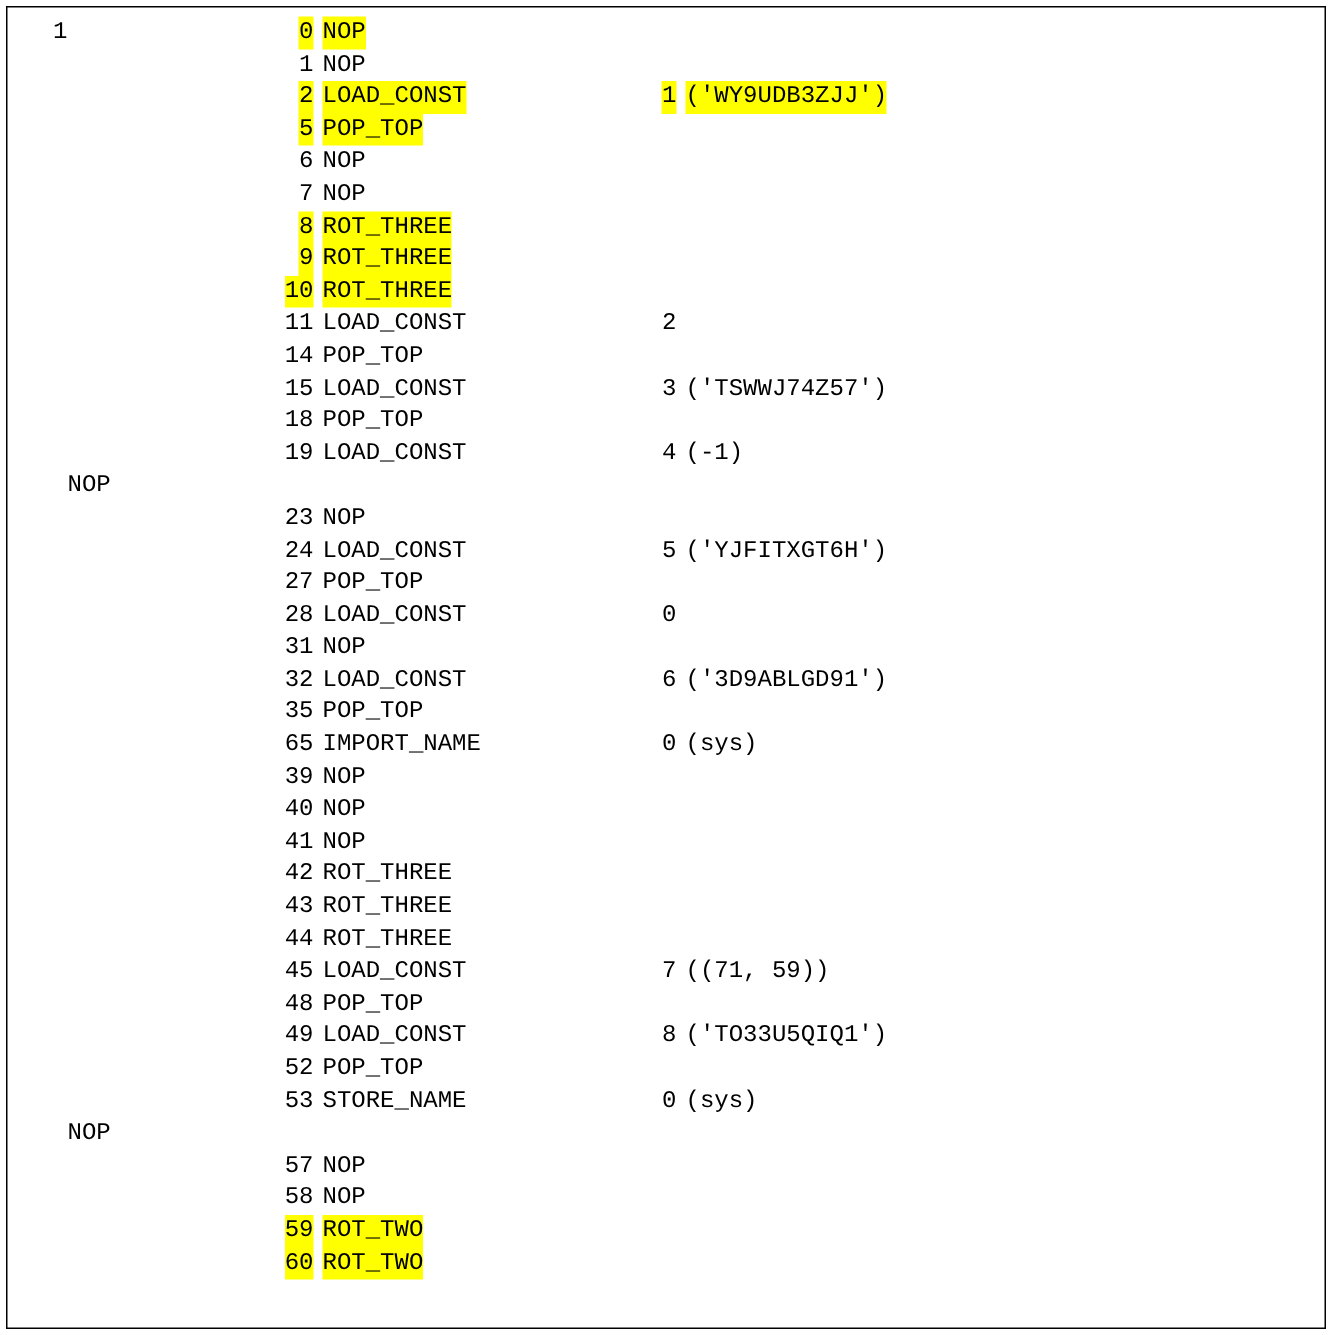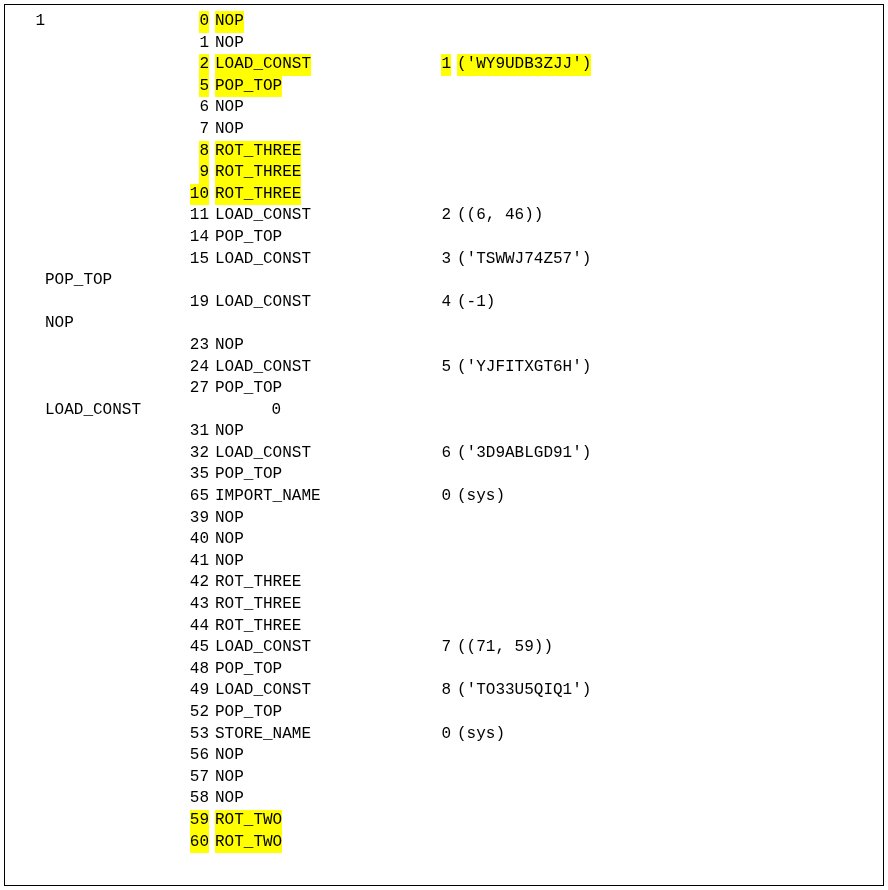--- a/index.html
+++ b/index.html
@@ -60,44 +60,44 @@
   <div id="rows-host">
       <div class="row"><span class="col-linenum">1</span><span class="col-offset"><span class="offset-span hl">0</span></span><span class="col-opcode"><span class="opcode-span hl">NOP</span></span><span class="col-argnum"><span class="argnum-span"></span></span><span class="col-argval"><span class="argval-span"></span></span></div>
       <div class="row"><span class="col-linenum"></span><span class="col-offset"><span class="offset-span">1</span></span><span class="col-opcode"><span class="opcode-span">NOP</span></span><span class="col-argnum"><span class="argnum-span"></span></span><span class="col-argval"><span class="argval-span"></span></span></div>
       <div class="row"><span class="col-linenum"></span><span class="col-offset"><span class="offset-span hl">2</span></span><span class="col-opcode"><span class="opcode-span hl">LOAD_CONST</span></span><span class="col-argnum"><span class="argnum-span hl">1</span></span><span class="col-argval"><span class="argval-span hl">('WY9UDB3ZJJ')</span></span></div>
       <div class="row"><span class="col-linenum"></span><span class="col-offset"><span class="offset-span hl">5</span></span><span class="col-opcode"><span class="opcode-span hl">POP_TOP</span></span><span class="col-argnum"><span class="argnum-span"></span></span><span class="col-argval"><span class="argval-span"></span></span></div>
       <div class="row"><span class="col-linenum"></span><span class="col-offset"><span class="offset-span">6</span></span><span class="col-opcode"><span class="opcode-span">NOP</span></span><span class="col-argnum"><span class="argnum-span"></span></span><span class="col-argval"><span class="argval-span"></span></span></div>
       <div class="row"><span class="col-linenum"></span><span class="col-offset"><span class="offset-span">7</span></span><span class="col-opcode"><span class="opcode-span">NOP</span></span><span class="col-argnum"><span class="argnum-span"></span></span><span class="col-argval"><span class="argval-span"></span></span></div>
       <div class="row"><span class="col-linenum"></span><span class="col-offset"><span class="offset-span hl">8</span></span><span class="col-opcode"><span class="opcode-span hl">ROT_THREE</span></span><span class="col-argnum"><span class="argnum-span"></span></span><span class="col-argval"><span class="argval-span"></span></span></div>
       <div class="row"><span class="col-linenum"></span><span class="col-offset"><span class="offset-span hl">9</span></span><span class="col-opcode"><span class="opcode-span hl">ROT_THREE</span></span><span class="col-argnum"><span class="argnum-span"></span></span><span class="col-argval"><span class="argval-span"></span></span></div>
       <div class="row"><span class="col-linenum"></span><span class="col-offset"><span class="offset-span hl">10</span></span><span class="col-opcode"><span class="opcode-span hl">ROT_THREE</span></span><span class="col-argnum"><span class="argnum-span"></span></span><span class="col-argval"><span class="argval-span"></span></span></div>
-      <div class="row"><span class="col-linenum"></span><span class="col-offset"><span class="offset-span">11</span></span><span class="col-opcode"><span class="opcode-span">LOAD_CONST</span></span><span class="col-argnum"><span class="argnum-span">2</span></span><span class="col-argval"><span class="argval-span">((6, 46))</span></span></div>
+      <div class="row"><span class="col-linenum"></span><span class="col-offset"><span class="offset-span">11</span></span><span class="col-opcode"><span class="opcode-span">LOAD_CONST</span></span><span class="col-argnum"><span class="argnum-span">2</span></span></div>
       <div class="row"><span class="col-linenum"></span><span class="col-offset"><span class="offset-span">14</span></span><span class="col-opcode"><span class="opcode-span">POP_TOP</span></span><span class="col-argnum"><span class="argnum-span"></span></span><span class="col-argval"><span class="argval-span"></span></span></div>
       <div class="row"><span class="col-linenum"></span><span class="col-offset"><span class="offset-span">15</span></span><span class="col-opcode"><span class="opcode-span">LOAD_CONST</span></span><span class="col-argnum"><span class="argnum-span">3</span></span><span class="col-argval"><span class="argval-span">('TSWWJ74Z57')</span></span></div>
-      <div class="row"><span class="col-linenum"></span><span class="col-opcode"><span class="opcode-span">POP_TOP</span></span><span class="col-argnum"><span class="argnum-span"></span></span><span class="col-argval"><span class="argval-span"></span></span></div>
+      <div class="row"><span class="col-linenum"></span><span class="col-offset"><span class="offset-span">18</span></span><span class="col-opcode"><span class="opcode-span">POP_TOP</span></span><span class="col-argnum"><span class="argnum-span"></span></span><span class="col-argval"><span class="argval-span"></span></span></div>
       <div class="row"><span class="col-linenum"></span><span class="col-offset"><span class="offset-span">19</span></span><span class="col-opcode"><span class="opcode-span">LOAD_CONST</span></span><span class="col-argnum"><span class="argnum-span">4</span></span><span class="col-argval"><span class="argval-span">(-1)</span></span></div>
       <div class="row"><span class="col-linenum"></span><span class="col-opcode"><span class="opcode-span">NOP</span></span><span class="col-argnum"><span class="argnum-span"></span></span><span class="col-argval"><span class="argval-span"></span></span></div>
       <div class="row"><span class="col-linenum"></span><span class="col-offset"><span class="offset-span">23</span></span><span class="col-opcode"><span class="opcode-span">NOP</span></span><span class="col-argnum"><span class="argnum-span"></span></span><span class="col-argval"><span class="argval-span"></span></span></div>
       <div class="row"><span class="col-linenum"></span><span class="col-offset"><span class="offset-span">24</span></span><span class="col-opcode"><span class="opcode-span">LOAD_CONST</span></span><span class="col-argnum"><span class="argnum-span">5</span></span><span class="col-argval"><span class="argval-span">('YJFITXGT6H')</span></span></div>
       <div class="row"><span class="col-linenum"></span><span class="col-offset"><span class="offset-span">27</span></span><span class="col-opcode"><span class="opcode-span">POP_TOP</span></span><span class="col-argnum"><span class="argnum-span"></span></span><span class="col-argval"><span class="argval-span"></span></span></div>
-      <div class="row"><span class="col-linenum"></span><span class="col-opcode"><span class="opcode-span">LOAD_CONST</span></span><span class="col-argnum"><span class="argnum-span">0</span></span></div>
+      <div class="row"><span class="col-linenum"></span><span class="col-offset"><span class="offset-span">28</span></span><span class="col-opcode"><span class="opcode-span">LOAD_CONST</span></span><span class="col-argnum"><span class="argnum-span">0</span></span></div>
       <div class="row"><span class="col-linenum"></span><span class="col-offset"><span class="offset-span">31</span></span><span class="col-opcode"><span class="opcode-span">NOP</span></span><span class="col-argnum"><span class="argnum-span"></span></span><span class="col-argval"><span class="argval-span"></span></span></div>
       <div class="row"><span class="col-linenum"></span><span class="col-offset"><span class="offset-span">32</span></span><span class="col-opcode"><span class="opcode-span">LOAD_CONST</span></span><span class="col-argnum"><span class="argnum-span">6</span></span><span class="col-argval"><span class="argval-span">('3D9ABLGD91')</span></span></div>
       <div class="row"><span class="col-linenum"></span><span class="col-offset"><span class="offset-span">35</span></span><span class="col-opcode"><span class="opcode-span">POP_TOP</span></span><span class="col-argnum"><span class="argnum-span"></span></span><span class="col-argval"><span class="argval-span"></span></span></div>
       <div class="row"><span class="col-linenum"></span><span class="col-offset"><span class="offset-span">65</span></span><span class="col-opcode"><span class="opcode-span">IMPORT_NAME</span></span><span class="col-argnum"><span class="argnum-span">0</span></span><span class="col-argval"><span class="argval-span">(sys)</span></span></div>
       <div class="row"><span class="col-linenum"></span><span class="col-offset"><span class="offset-span">39</span></span><span class="col-opcode"><span class="opcode-span">NOP</span></span><span class="col-argnum"><span class="argnum-span"></span></span><span class="col-argval"><span class="argval-span"></span></span></div>
       <div class="row"><span class="col-linenum"></span><span class="col-offset"><span class="offset-span">40</span></span><span class="col-opcode"><span class="opcode-span">NOP</span></span><span class="col-argnum"><span class="argnum-span"></span></span><span class="col-argval"><span class="argval-span"></span></span></div>
       <div class="row"><span class="col-linenum"></span><span class="col-offset"><span class="offset-span">41</span></span><span class="col-opcode"><span class="opcode-span">NOP</span></span><span class="col-argnum"><span class="argnum-span"></span></span><span class="col-argval"><span class="argval-span"></span></span></div>
       <div class="row"><span class="col-linenum"></span><span class="col-offset"><span class="offset-span">42</span></span><span class="col-opcode"><span class="opcode-span">ROT_THREE</span></span><span class="col-argnum"><span class="argnum-span"></span></span><span class="col-argval"><span class="argval-span"></span></span></div>
       <div class="row"><span class="col-linenum"></span><span class="col-offset"><span class="offset-span">43</span></span><span class="col-opcode"><span class="opcode-span">ROT_THREE</span></span><span class="col-argnum"><span class="argnum-span"></span></span><span class="col-argval"><span class="argval-span"></span></span></div>
       <div class="row"><span class="col-linenum"></span><span class="col-offset"><span class="offset-span">44</span></span><span class="col-opcode"><span class="opcode-span">ROT_THREE</span></span><span class="col-argnum"><span class="argnum-span"></span></span><span class="col-argval"><span class="argval-span"></span></span></div>
       <div class="row"><span class="col-linenum"></span><span class="col-offset"><span class="offset-span">45</span></span><span class="col-opcode"><span class="opcode-span">LOAD_CONST</span></span><span class="col-argnum"><span class="argnum-span">7</span></span><span class="col-argval"><span class="argval-span">((71, 59))</span></span></div>
       <div class="row"><span class="col-linenum"></span><span class="col-offset"><span class="offset-span">48</span></span><span class="col-opcode"><span class="opcode-span">POP_TOP</span></span><span class="col-argnum"><span class="argnum-span"></span></span><span class="col-argval"><span class="argval-span"></span></span></div>
       <div class="row"><span class="col-linenum"></span><span class="col-offset"><span class="offset-span">49</span></span><span class="col-opcode"><span class="opcode-span">LOAD_CONST</span></span><span class="col-argnum"><span class="argnum-span">8</span></span><span class="col-argval"><span class="argval-span">('TO33U5QIQ1')</span></span></div>
       <div class="row"><span class="col-linenum"></span><span class="col-offset"><span class="offset-span">52</span></span><span class="col-opcode"><span class="opcode-span">POP_TOP</span></span><span class="col-argnum"><span class="argnum-span"></span></span><span class="col-argval"><span class="argval-span"></span></span></div>
       <div class="row"><span class="col-linenum"></span><span class="col-offset"><span class="offset-span">53</span></span><span class="col-opcode"><span class="opcode-span">STORE_NAME</span></span><span class="col-argnum"><span class="argnum-span">0</span></span><span class="col-argval"><span class="argval-span">(sys)</span></span></div>
-      <div class="row"><span class="col-linenum"></span><span class="col-offset"><span class="offset-span">56</span></span><span class="col-opcode"><span class="opcode-span">NOP</span></span><span class="col-argnum"><span class="argnum-span"></span></span><span class="col-argval"><span class="argval-span"></span></span></div>
+      <div class="row"><span class="col-linenum"></span><span class="col-opcode"><span class="opcode-span">NOP</span></span><span class="col-argnum"><span class="argnum-span"></span></span><span class="col-argval"><span class="argval-span"></span></span></div>
       <div class="row"><span class="col-linenum"></span><span class="col-offset"><span class="offset-span">57</span></span><span class="col-opcode"><span class="opcode-span">NOP</span></span><span class="col-argnum"><span class="argnum-span"></span></span><span class="col-argval"><span class="argval-span"></span></span></div>
       <div class="row"><span class="col-linenum"></span><span class="col-offset"><span class="offset-span">58</span></span><span class="col-opcode"><span class="opcode-span">NOP</span></span><span class="col-argnum"><span class="argnum-span"></span></span><span class="col-argval"><span class="argval-span"></span></span></div>
       <div class="row"><span class="col-linenum"></span><span class="col-offset"><span class="offset-span hl">59</span></span><span class="col-opcode"><span class="opcode-span hl">ROT_TWO</span></span><span class="col-argnum"><span class="argnum-span"></span></span><span class="col-argval"><span class="argval-span"></span></span></div>
       <div class="row"><span class="col-linenum"></span><span class="col-offset"><span class="offset-span hl">60</span></span><span class="col-opcode"><span class="opcode-span hl">ROT_TWO</span></span><span class="col-argnum"><span class="argnum-span"></span></span><span class="col-argval"><span class="argval-span"></span></span></div>
     </div>
 </div>
 
 </body></html>

